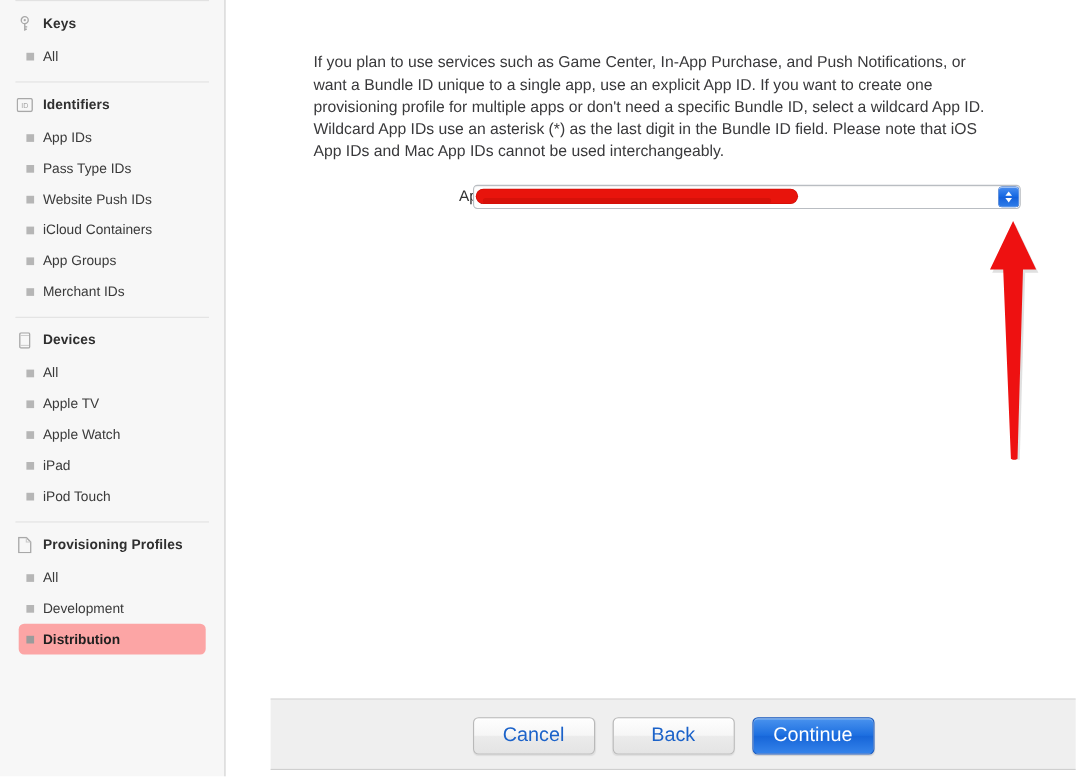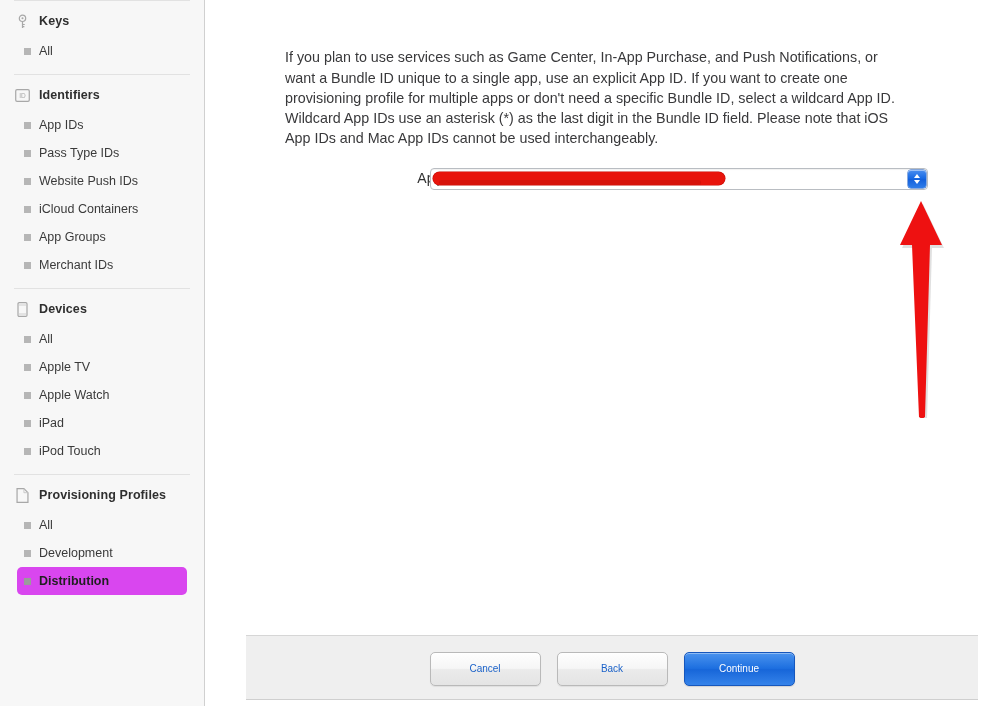--- a/index.html
+++ b/index.html
@@ -76,21 +76,21 @@
     width: 7px; height: 7px;
     background: #b6b6b6;
     flex: 0 0 auto;
   }
   .sb-item .sb-label {
     font-size: 12.5px;
     color: #3a3a3a;
     white-space: nowrap;
   }
   .sb-item.selected {
-    background: #d946ef;
+    background: #fca5a5;
   }
   .sb-item.selected .sb-label {
     font-weight: bold;
     color: #1f1f1f;
   }
   .sb-item.selected .sb-bullet { background: #9b9b9b; }
 
   
   #main {
     position: absolute;
@@ -218,21 +218,21 @@
     display: flex;
     align-items: center;
     justify-content: center;
     gap: 16px;
   }
   .btn {
     height: 34px;
     min-width: 111px;
     padding: 0 18px;
     border-radius: 5px;
-    font-size: 10px;
+    font-size: 18px;
     display: flex;
     align-items: center;
     justify-content: center;
     cursor: default;
     user-select: none;
   }
   .btn.secondary {
     background: linear-gradient(180deg, #fefefe 0%, #f6f6f6 48%, #ebebeb 52%, #e4e4e4 100%);
     border: 1px solid #b9b9b9;
     color: #1b62c9;

